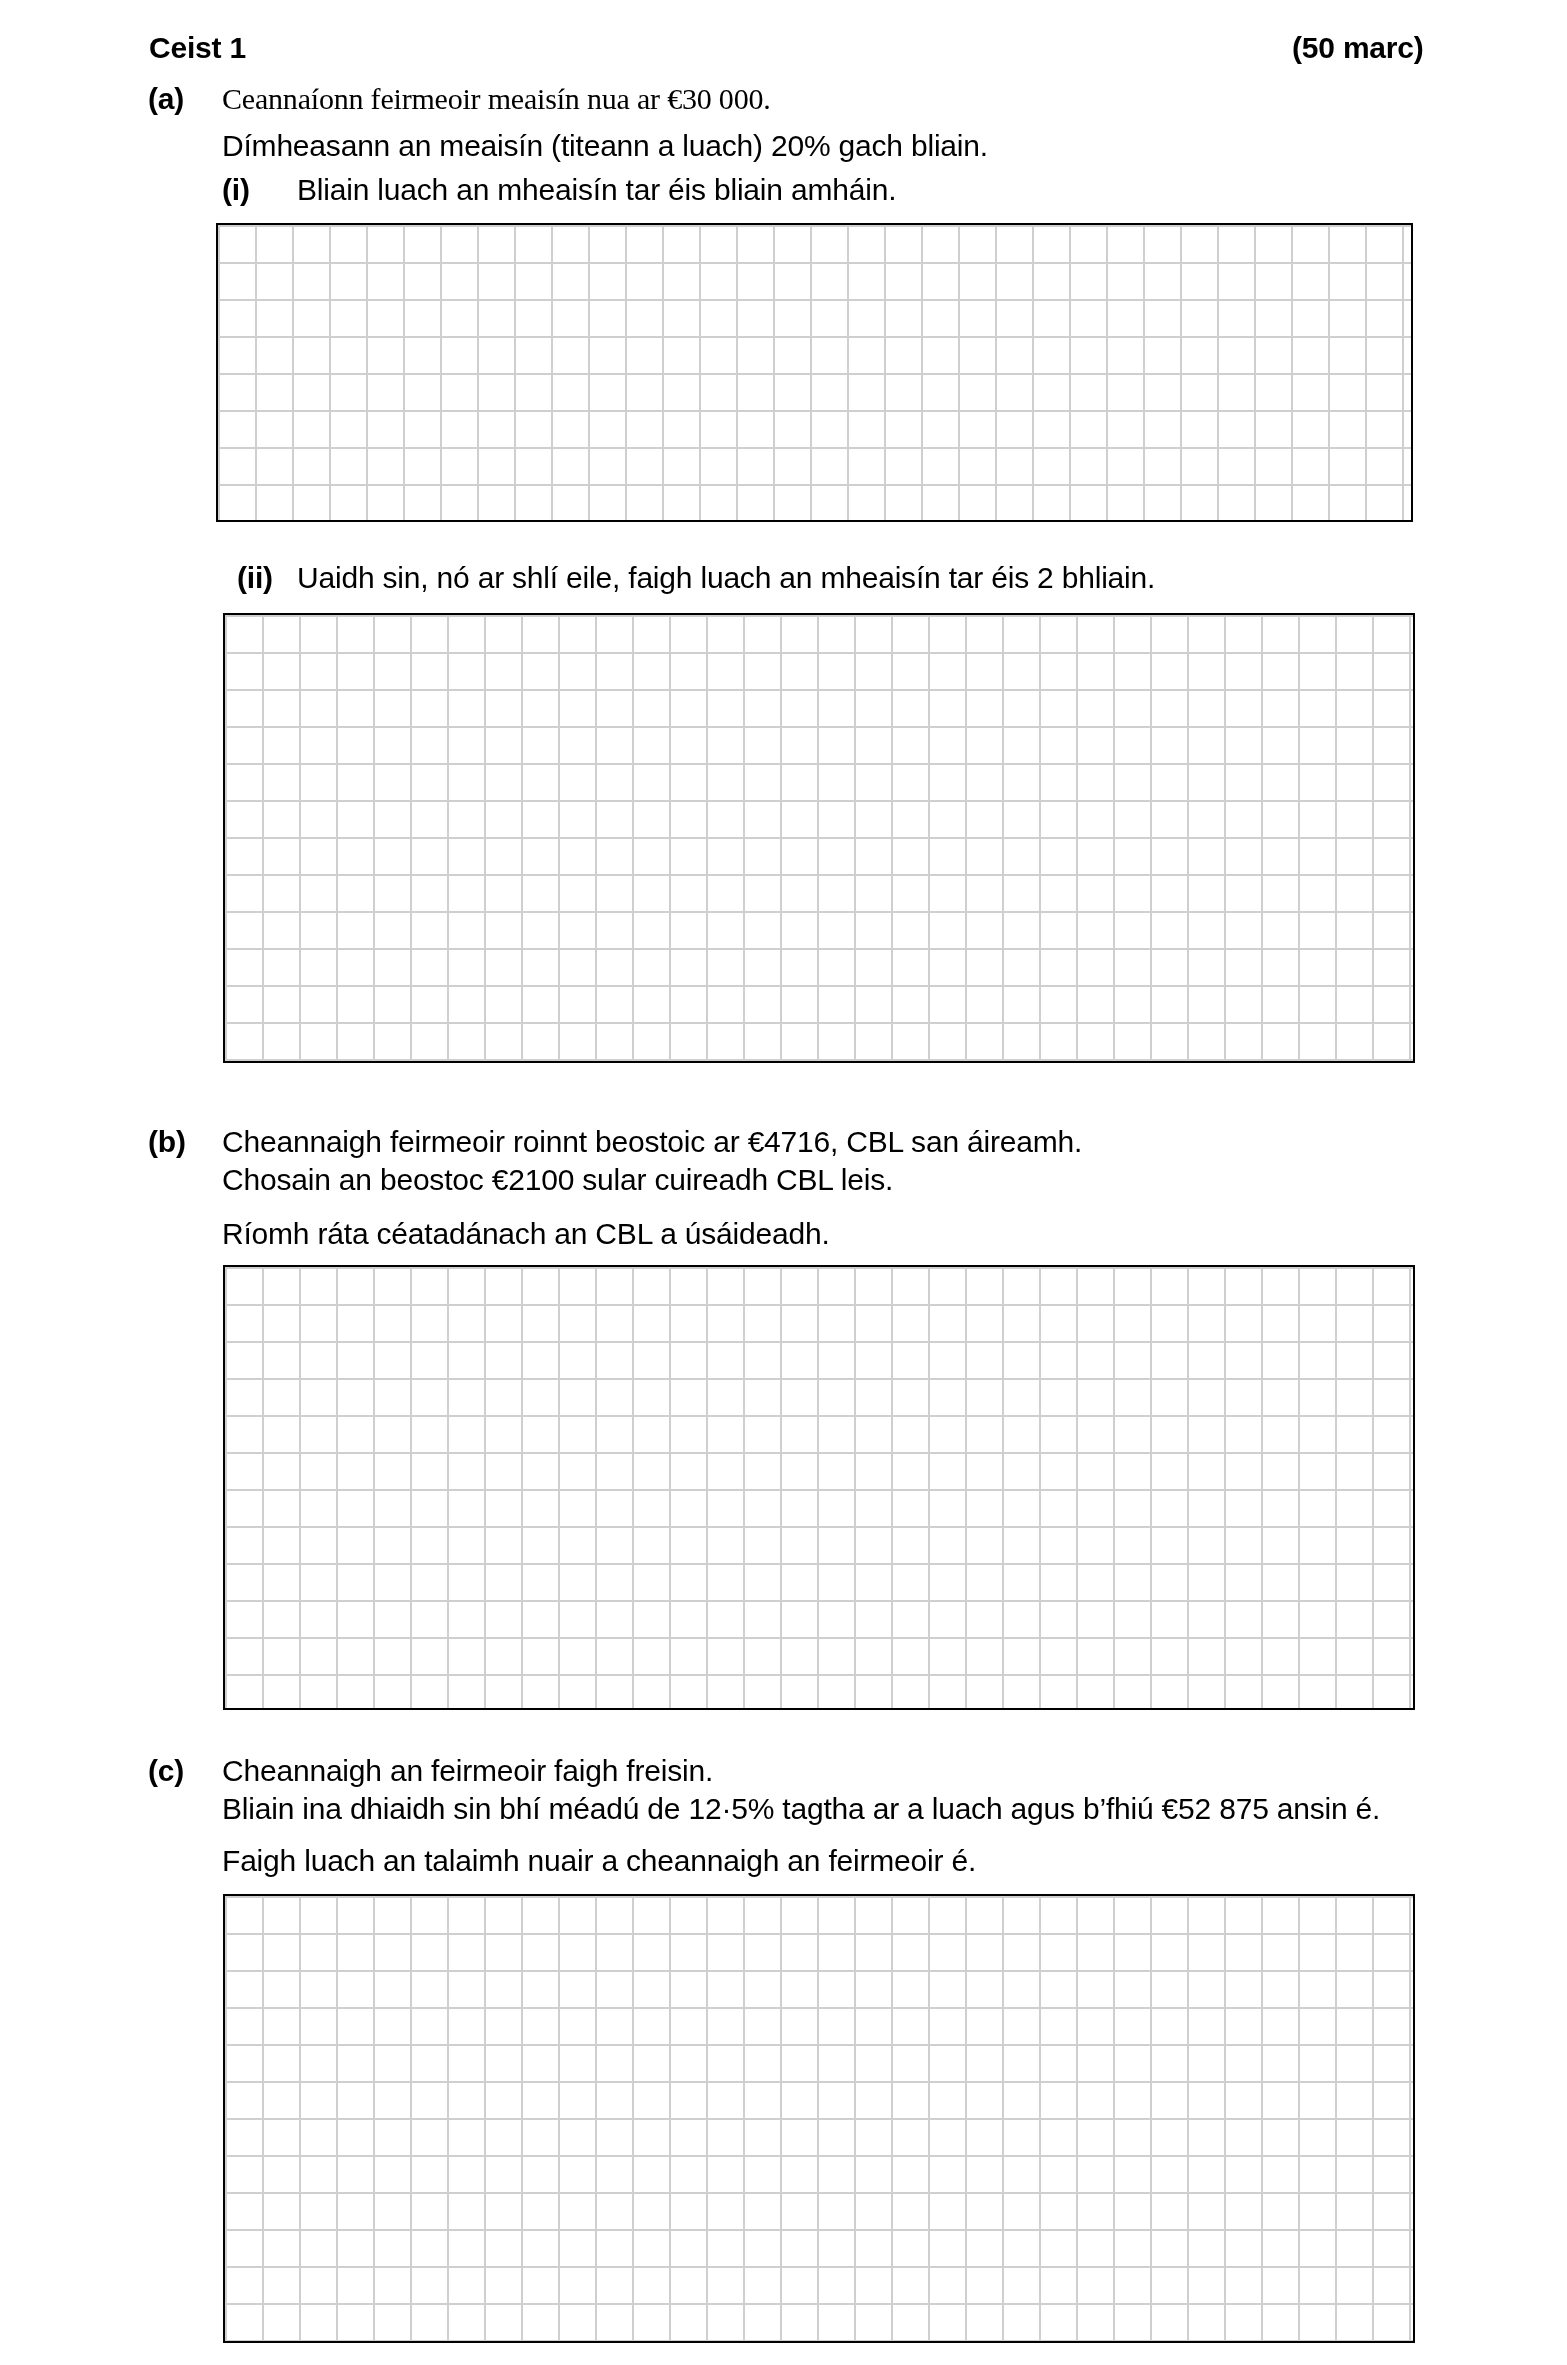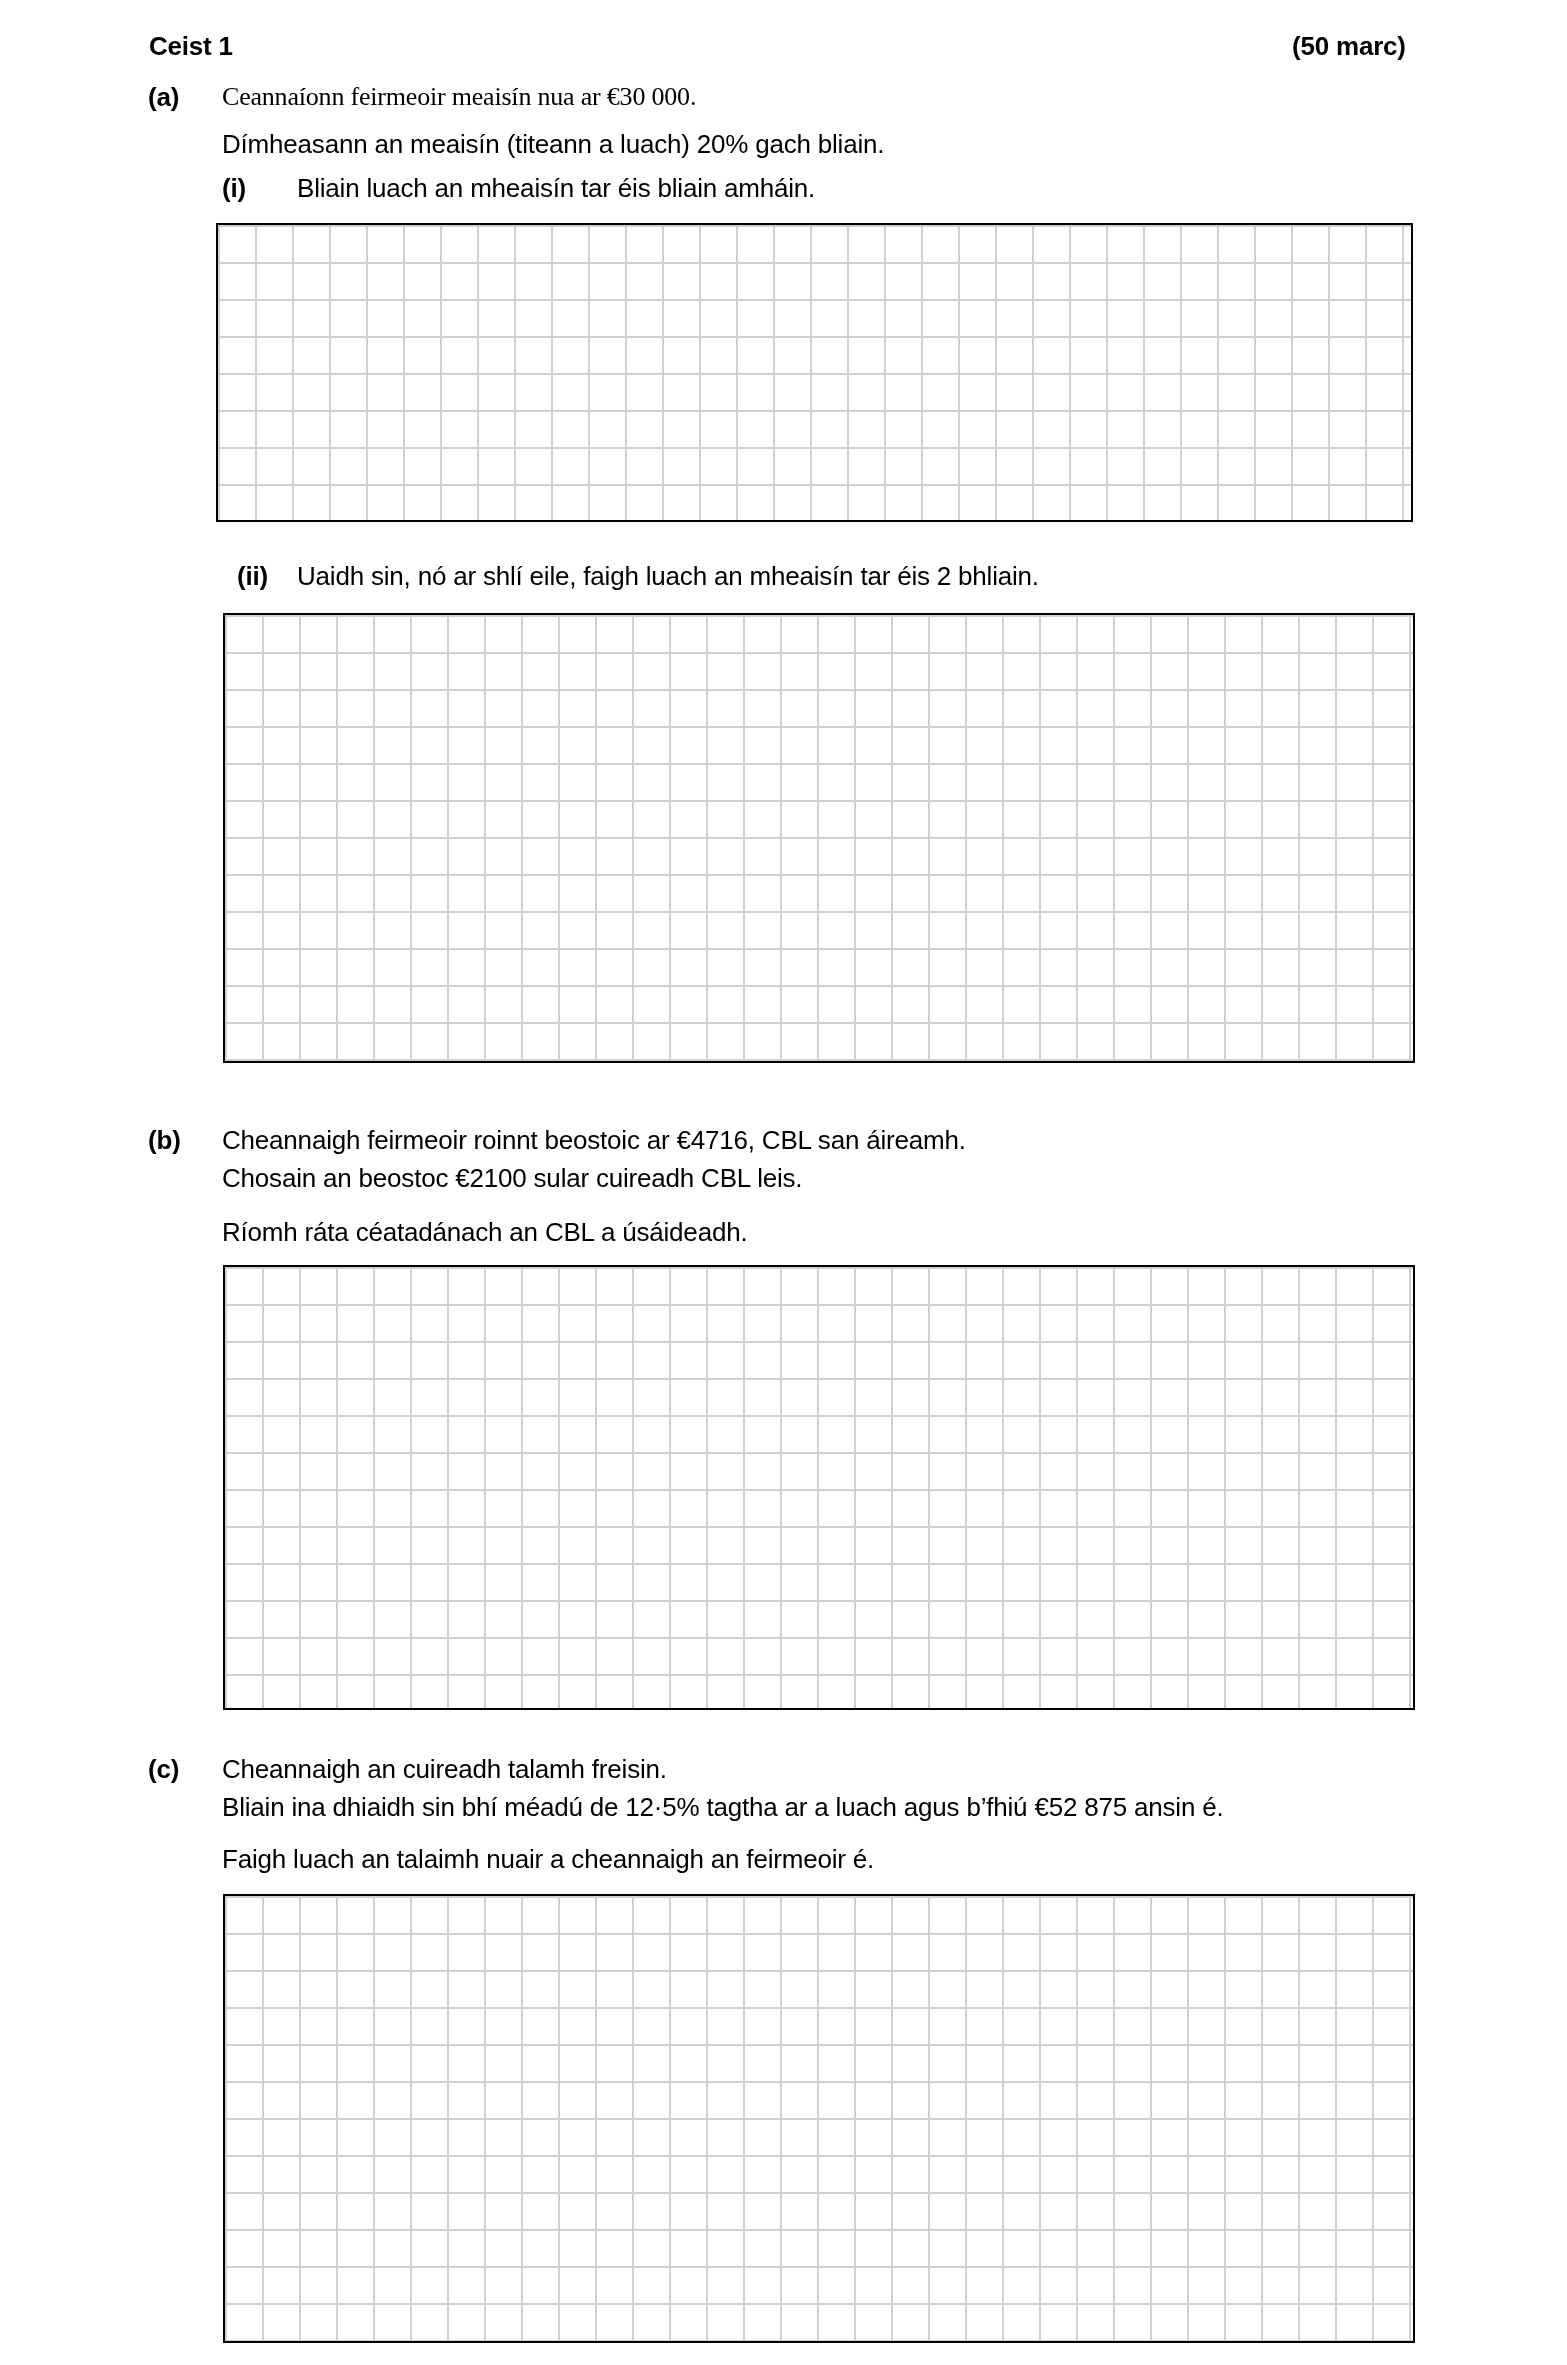--- a/index.html
+++ b/index.html
@@ -1,21 +1,21 @@
 <!DOCTYPE html>
 <html style="font-size:13.8px"><head>
   <meta charset="utf-8">
   <style>
     html, body { margin: 0; padding: 0; background: #ffffff; }
     body {
       width: 1567px; height: 2366px; position: relative; overflow: hidden;
       font-family: "Liberation Sans", sans-serif; color: #000;
     }
     .t {
-      position: absolute; white-space: nowrap; font-size: 26px; line-height: 1;
+      position: absolute; white-space: nowrap; font-size: 30px; line-height: 1;
       transform-origin: left bottom; letter-spacing: -0.2px;
     }
     .b { font-weight: bold; }
     .box {
       position: absolute; box-sizing: border-box; border: 2.6px solid #000;
       background-color: #fff;
       background-image:
         linear-gradient(to right, #cfcfcf 1.7px, transparent 1.7px),
         linear-gradient(to bottom, #cfcfcf 1.7px, transparent 1.7px);
       background-size: 37px 37px;
@@ -42,18 +42,18 @@
 <div class="box" style="left:223px; top:613px; width:1192px; height:450px;"></div>
 
 <div class="t b" style="left:148px; top:1127px;">(b)</div>
 <div class="t" style="left:222px; top:1127px;">Cheannaigh feirmeoir roinnt beostoic ar €4716, CBL san áireamh.</div>
 <div class="t" style="left:222px; top:1165px;">Chosain an beostoc €2100 sular cuireadh CBL leis.</div>
 <div class="t" style="left:222px; top:1219px;">Ríomh ráta céatadánach an CBL a úsáideadh.</div>
 
 <div class="box" style="left:223px; top:1265px; width:1192px; height:445px;"></div>
 
 <div class="t b" style="left:148px; top:1756px;">(c)</div>
-<div class="t" style="left:222px; top:1756px;">Cheannaigh an cuireadh talamh freisin.</div>
+<div class="t" style="left:222px; top:1756px;">Cheannaigh an feirmeoir faigh freisin.</div>
 <div class="t" style="left:222px; top:1794px;">Bliain ina dhiaidh sin bhí méadú de 12·5% tagtha ar a luach agus b’fhiú €52 875 ansin é.</div>
 <div class="t" style="left:222px; top:1846px;">Faigh luach an talaimh nuair a cheannaigh an feirmeoir é.</div>
 
 <div class="box" style="left:223px; top:1894px; width:1192px; height:449px;"></div>
 
 
 </body></html>

